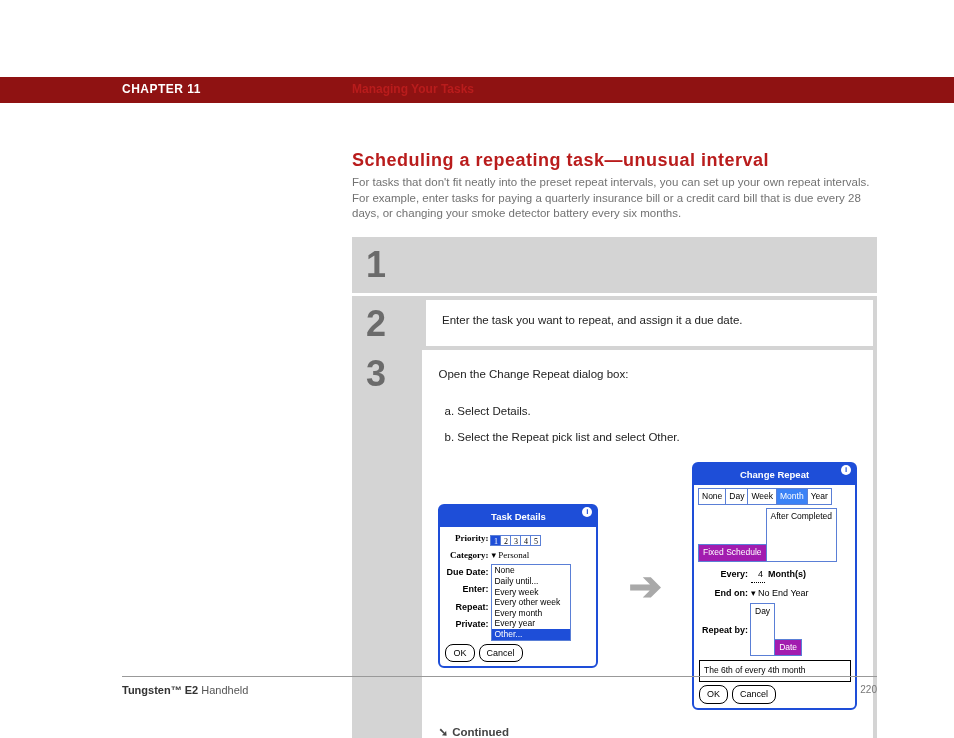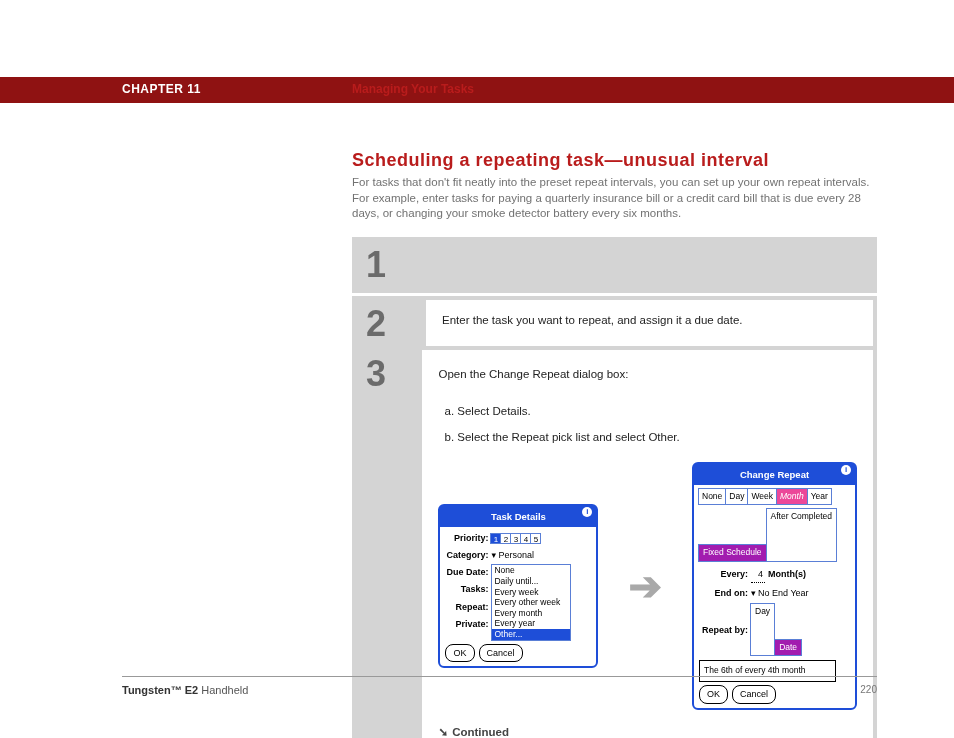--- a/index.html
+++ b/index.html
@@ -28,43 +28,43 @@
   .step3-list { margin-left: 6px; margin-top: 16px; }
   .step3-list div { margin-bottom: 6px; }
 
   .screens-row { display: flex; align-items: center; gap: 30px; margin-top: 14px; margin-bottom: 10px;}
   .arrow { font-size: 40px; color: #a9a9a9; font-weight: bold; }
 
   .palm-dlg { border: 2px solid #1e4ed8; border-radius: 6px; background: #fff; font-size: 9px; font-family: Arial, sans-serif; color: #000; }
   .palm-titlebar { background: #1e4ed8; color: #fff; font-weight: bold; text-align: center; padding: 2px 0; position: relative; font-size: 9.5px;}
   .palm-info { position: absolute; right: 4px; top: 1px; width: 10px; height: 10px; border-radius: 50%; background: #fff; color: #1e4ed8; font-size: 8px; line-height: 10px; text-align: center; font-weight: bold;}
   .palm-content { padding: 3px 5px 4px 5px; }
-  .palm-row { display: flex; align-items: center; margin-bottom: 1px; }
+  .palm-row { display: flex; align-items: flex-end; margin-bottom: 1px; font-family: Liberation Serif, serif; }
   .palm-label { font-weight: bold; width: 46px; text-align: right; padding-right: 3px; font-size:9px;}
   .palm-btns { display: flex; gap: 4px; margin-top: 3px;}
   .palm-btn { border: 1px solid #000; border-radius: 8px; padding: 0px 7px; font-size: 9px; background: #fff;}
 
   .prio-boxes { display: flex; }
   .prio-boxes span { border: 1px solid #5a7fd6; width: 11px; height: 11px; font-size: 8px; text-align: center; line-height: 11px; margin-left:-1px;}
   .prio-boxes span.sel { background: #1e4ed8; color: #fff; }
 
   .dd-list { border: 1px solid #5a7fd6; background: #fff; width: 80px; font-size:8.5px; line-height:1.25;}
   .dd-list div { padding: 0 2px; white-space: nowrap;}
   .dd-list .sel { background: #1e4ed8; color: #fff; }
 
   
   .tabrow { display: flex; gap: 0; margin-bottom: 3px;}
   .tabrow span { border: 1px solid #5a7fd6; padding: 0 3px; font-size: 8.5px; margin-left:-1px; background:#fff;}
-  .tabrow span.sel { background: #ec4899; color: #fff; font-style: italic;}
+  .tabrow span.sel { background: #3b82f6; color: #fff;}
   .seg { display:flex; }
   .seg span { border:1px solid #5a7fd6; padding:0 4px; font-size:8.5px; margin-left:-1px; background:#fff;}
   .seg span.sel { background:#a21caf; color:#fff;margin-top:36px;}
   .cr-label { font-weight:bold; font-size:9px; text-align:right; padding-right:3px;}
   .cr-row { display:flex; align-items:center; margin-bottom:2px;}
-  .cr-summary { border:1px solid #000; padding:2px 4px; font-size:8.5px; margin-top:4px; min-height:22px; width: 137px;}
+  .cr-summary { border:1px solid #000; padding:2px 4px; font-size:8.5px; margin-top:4px; min-height:22px; width: 152px;}
 
   .continued { margin-top: 12px; font-size: 11.5px; font-weight: bold; color:#444;}
   .continued-arrow { display:inline-block; transform: rotate(0deg); margin-right:4px;}
 
   
   .footer-rule { position:absolute; left:122px; top:676px; width:755px; height:1px; background:#999;}
   .footer-left { position:absolute; left:122px; top:684px; font-size:11px; color:#555;}
   .footer-left b { color:#333;}
   .footer-page { position:absolute; right:77px; top:684px; font-size:10px; color:#777;}
 
@@ -128,21 +128,21 @@
                 <span>5</span>
               </div>
             </div>
             <div class="palm-row">
               <div class="palm-label">Category:</div>
               <div style="font-size:9px;">▾ <span>Personal</span></div>
             </div>
             <div style="display:flex; align-items:flex-start;">
               <div style="width:46px;">
                 <div class="palm-label" style="width:46px">Due Date:</div>
-                <div class="palm-label" style="width:46px;margin-top:1px">Tasks:</div>
+                <div class="palm-label" style="width:46px;margin-top:1px">Enter:</div>
                 <div class="palm-label" style="width:46px;margin-top:1px">Repeat:</div>
                 <div class="palm-label" style="width:46px;margin-top:1px">Private:</div>
               </div>
               <div class="dd-list">
                 <div>None</div>
                 <div>Daily until...</div>
                 <div>Every week</div>
                 <div>Every other week</div>
                 <div>Every month</div>
                 <div>Every year</div>

